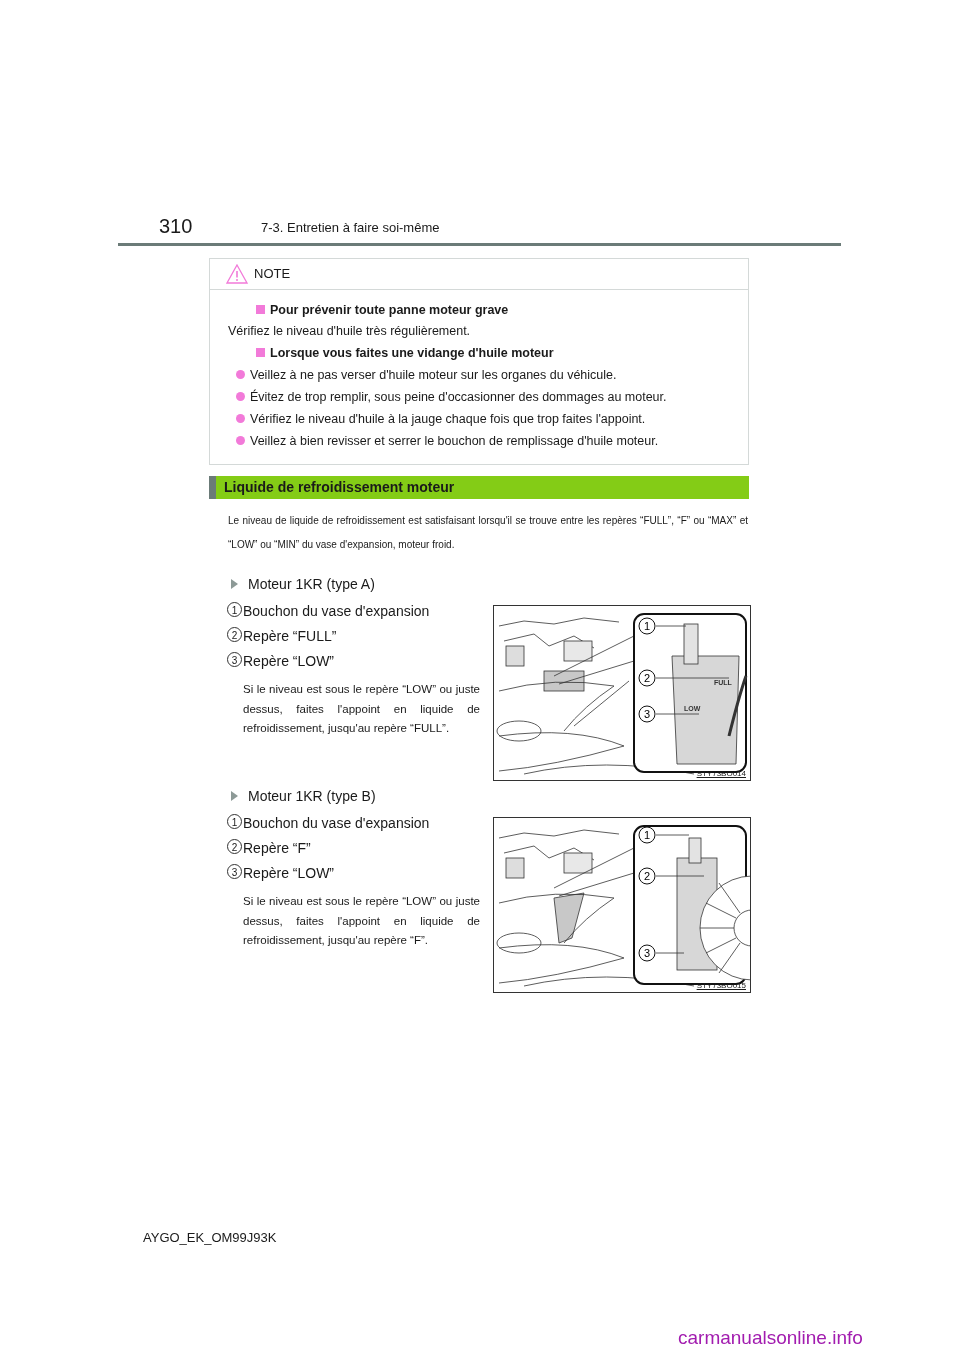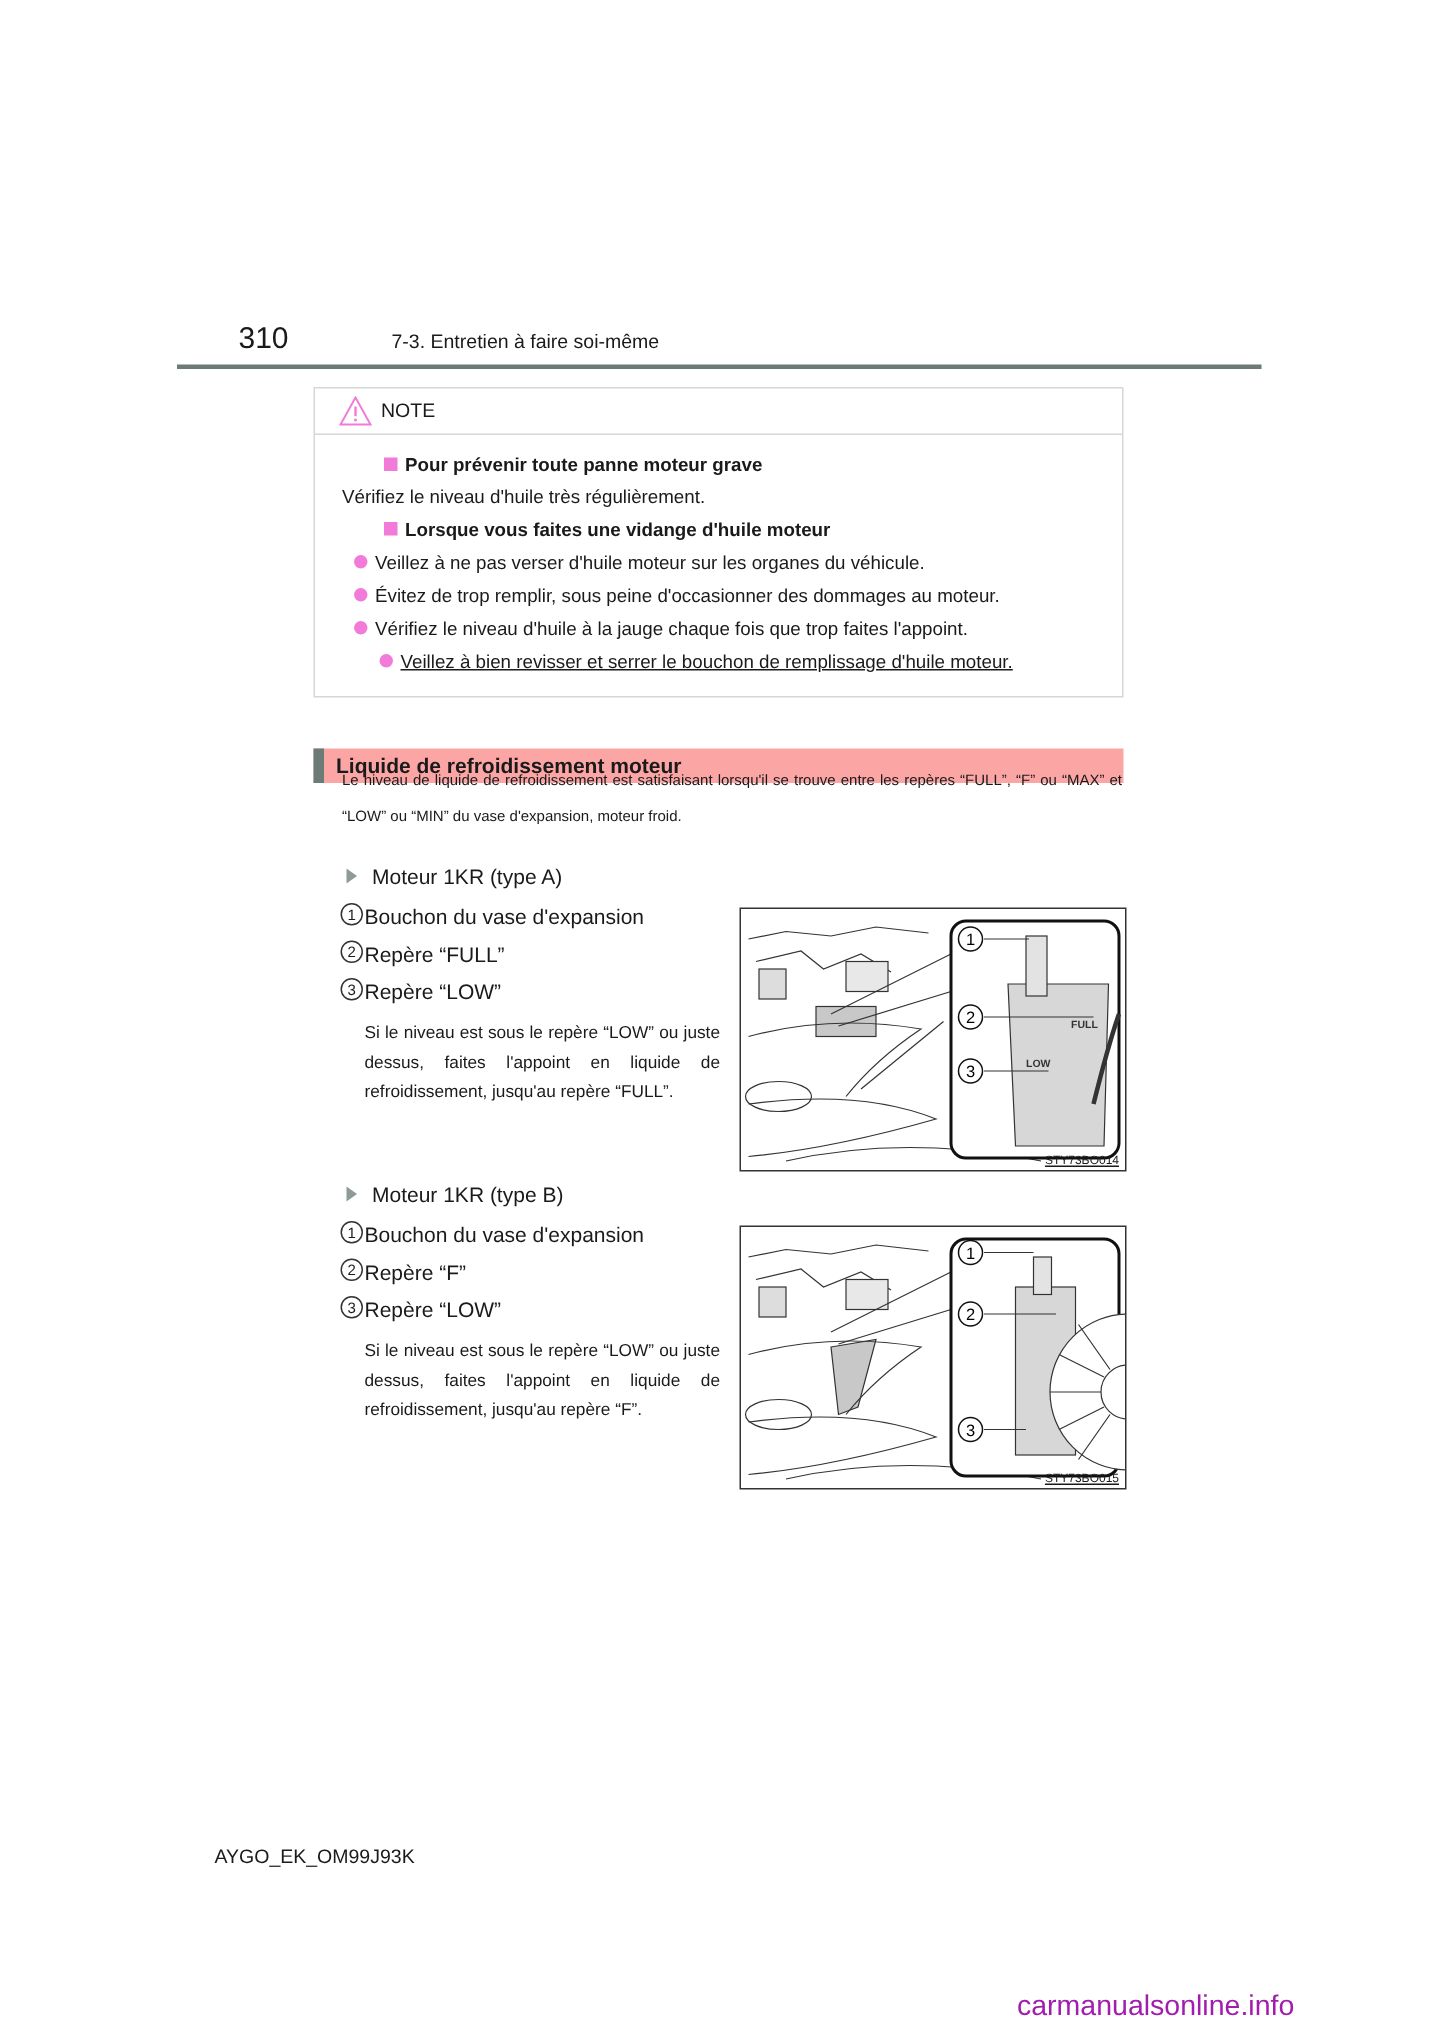--- a/index.html
+++ b/index.html
@@ -15,21 +15,21 @@
   .note-box { left: 209px; top: 258px; width: 540px; height: 207px; border: 1px solid #d4d9d8; box-sizing: border-box; }
   .note-head { height: 30px; border-bottom: 1px solid #d4d9d8; position: relative; }
   .note-warn { position: absolute; left: 16px; top: 5px; width: 22px; height: 20px; }
   .note-title { position: absolute; left: 44px; top: 7px; font-size: 13px; }
   .note-body { position: relative; }
   .nline { position: absolute; font-size: 12.5px; white-space: nowrap; }
   .sq { display: inline-block; width: 9px; height: 9px; background: #f27ad9; margin-right: 5px; vertical-align: 0px; }
   .dot { display: inline-block; width: 9px; height: 9px; border-radius: 50%; background: #f27ad9; margin-right: 5px; vertical-align: 0px; }
   .bold { font-weight: bold; margin-left: 42px; }
 
-  .sec-header { left: 209px; top: 499px; width: 540px; height: 23px; background: #fca5a5; box-sizing: border-box; border-left: 7px solid #6b7b78; }
+  .sec-header { left: 209px; top: 476px; width: 540px; height: 23px; background: #84cc16; box-sizing: border-box; border-left: 7px solid #6b7b78; }
   .sec-title { position: absolute; left: 8px; top: 3px; font-size: 14px; font-weight: bold; }
 
   .intro { left: 228px; top: 509px; width: 520px; font-size: 10px; line-height: 24px; text-align: justify; }
   .engine { font-size: 14px; }
   .tri { display: inline-block; width: 0; height: 0; border-top: 5px solid transparent; border-bottom: 5px solid transparent; border-left: 7px solid #8d9a97; margin-right: 10px; vertical-align: 0px; }
   .item { font-size: 14px; white-space: nowrap; }
   .circ { position: absolute; left: -16px; top: -1px; width: 15px; height: 15px; border: 1px solid #333; border-radius: 50%; font-size: 10px; text-align: center; line-height: 15px; box-sizing: border-box; }
   .small-para { width: 237px; font-size: 11.5px; line-height: 19.5px; text-align: justify; }
 
   .figure { width: 258px; height: 176px; border: 1px solid #333; box-sizing: border-box; background: #fff; overflow: hidden; }
@@ -54,21 +54,21 @@
     </svg>
     <span class="note-title">NOTE</span>
   </div>
   <div class="note-body">
     <div class="nline bold" style="left:4px; top:13px;"><span class="sq"></span><span>Pour prévenir toute panne moteur grave</span></div>
     <div class="nline" style="left:18px; top:34px;">Vérifiez le niveau d'huile très régulièrement.</div>
     <div class="nline bold" style="left:4px; top:56px;"><span class="sq"></span><span>Lorsque vous faites une vidange d'huile moteur</span></div>
     <div class="nline" style="left:26px; top:78px;"><span class="dot"></span><span>Veillez à ne pas verser d'huile moteur sur les organes du véhicule.</span></div>
     <div class="nline" style="left:26px; top:100px;"><span class="dot"></span><span>Évitez de trop remplir, sous peine d'occasionner des dommages au moteur.</span></div>
     <div class="nline" style="left:26px; top:122px;"><span class="dot"></span><span>Vérifiez le niveau d'huile à la jauge chaque fois que trop faites l'appoint.</span></div>
-    <div class="nline" style="left:43px; top:144px;text-decoration:underline;"><span class="dot"></span><span>Veillez à bien revisser et serrer le bouchon de remplissage d'huile moteur.</span></div>
+    <div class="nline" style="left:26px; top:144px;"><span class="dot"></span><span>Veillez à bien revisser et serrer le bouchon de remplissage d'huile moteur.</span></div>
   </div>
 </div>
 
 <div class="abs sec-header">
   <span class="sec-title">Liquide de refroidissement moteur</span>
 </div>
 <div class="abs intro">Le niveau de liquide de refroidissement est satisfaisant lorsqu'il se trouve entre les repères “FULL”, “F” ou “MAX” et “LOW” ou “MIN” du vase d'expansion, moteur froid.</div>
 
 <div class="abs engine" style="left:231px; top:576px;"><span class="tri"></span><span>Moteur 1KR (type A)</span></div>
 <div class="abs item" style="left:243px; top:603px;"><span class="circ">1</span><span>Bouchon du vase d'expansion</span></div>

